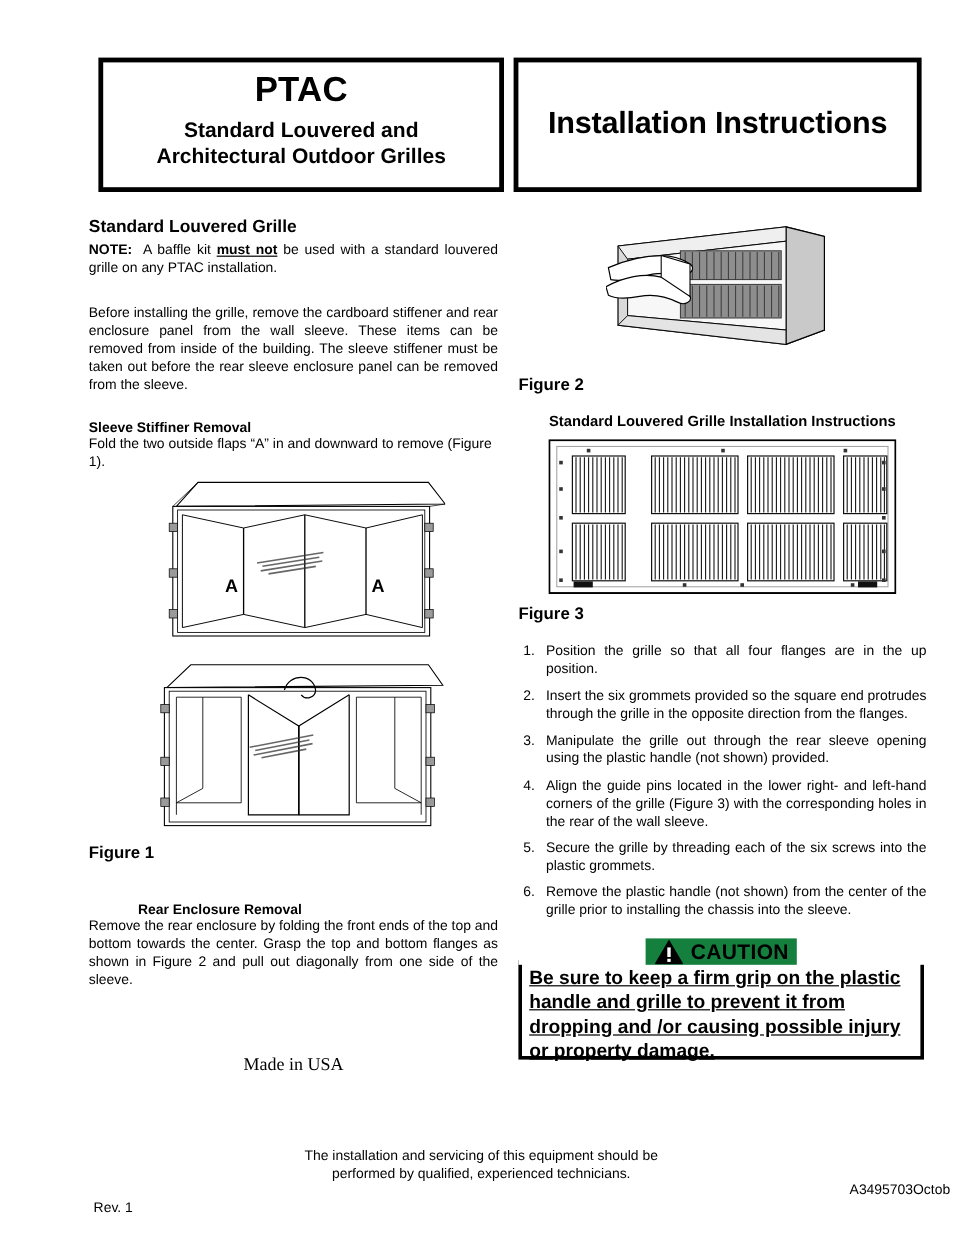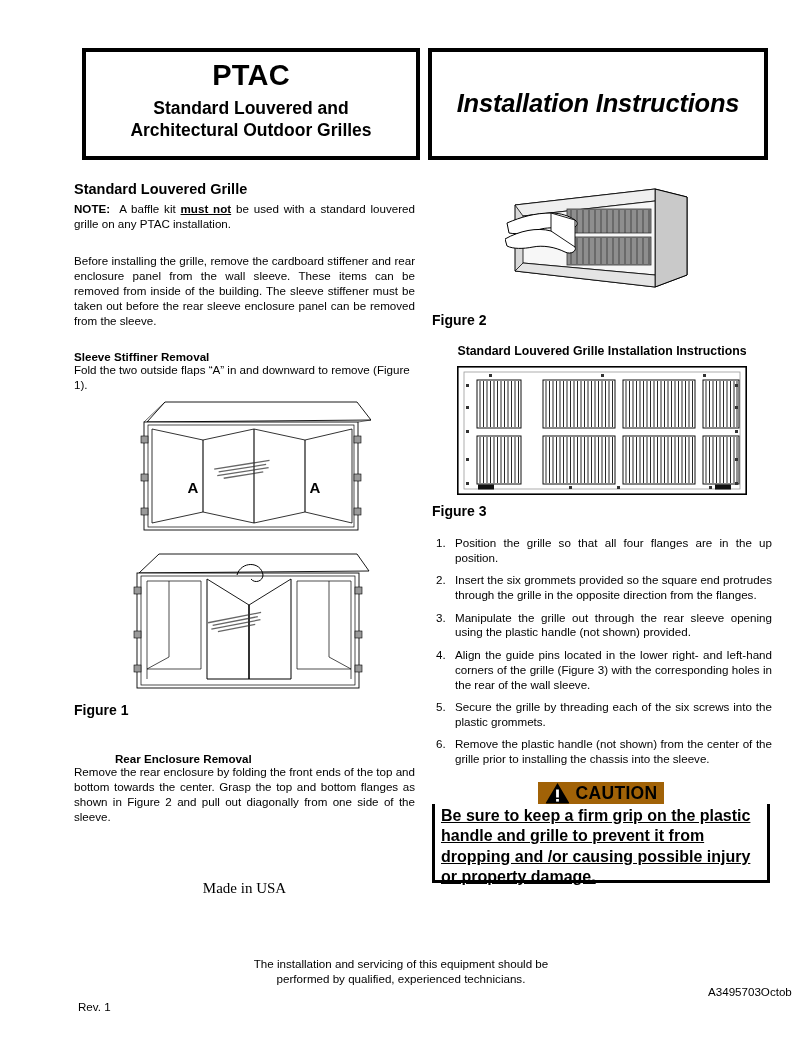--- a/index.html
+++ b/index.html
@@ -18,21 +18,20 @@
     box-sizing:border-box;
   }
   #title-ptac{font-size:29px;font-weight:bold;line-height:1;margin-top:9px;letter-spacing:.2px;}
   .title-sub{font-size:17.5px;font-weight:bold;line-height:1.28;text-align:center;}
   #title-sub-1{margin-top:7px;}
   #header-right-box{
     left:428px;top:48px;width:340px;height:112px;
     border:4px solid #000;background:#fff;
     display:flex;align-items:center;justify-content:center;
     box-sizing:border-box;
-    font-style:italic;
   }
   #title-install{font-size:25.5px;font-weight:bold;line-height:1;letter-spacing:-.2px;}
 
   
   .h-bold{font-size:14.5px;font-weight:bold;line-height:1.2;}
   .h-section{font-size:11.6px;font-weight:bold;line-height:1.25;}
   .body-txt{font-size:11.6px;line-height:1.285;text-align:justify;}
   .body-txt-l{font-size:11.6px;line-height:1.285;text-align:left;}
   .fig-cap{font-size:14px;font-weight:bold;text-align:left;}
 
@@ -72,21 +71,21 @@
   
   #caution-box{
     left:432px;top:800px;width:338px;height:83px;
     border:3px solid #000;box-sizing:border-box;background:#fff;
   }
   #caution-header-strip{
     position:absolute;left:432px;top:782px;width:338px;height:22px;
     display:flex;align-items:center;justify-content:center;
     background:#fff;
   }
-  #caution-header-inner{display:flex;align-items:center;gap:6px;background:#a16207;padding:0 7px;}
+  #caution-header-inner{display:flex;align-items:center;gap:6px;background:#15803d;padding:0 7px;}
   #caution-tri{display:block;}
   #caution-word{font-size:17.5px;font-weight:bold;letter-spacing:.3px;}
   #caution-text{
     position:absolute;left:441px;top:806px;width:322px;
     font-size:16px;font-weight:bold;line-height:1.27;text-align:left;text-decoration:underline;
   }
 
   
   #footer-note{left:131px;top:956px;width:540px;text-align:center;
     font-size:11.6px;line-height:1.3;}

